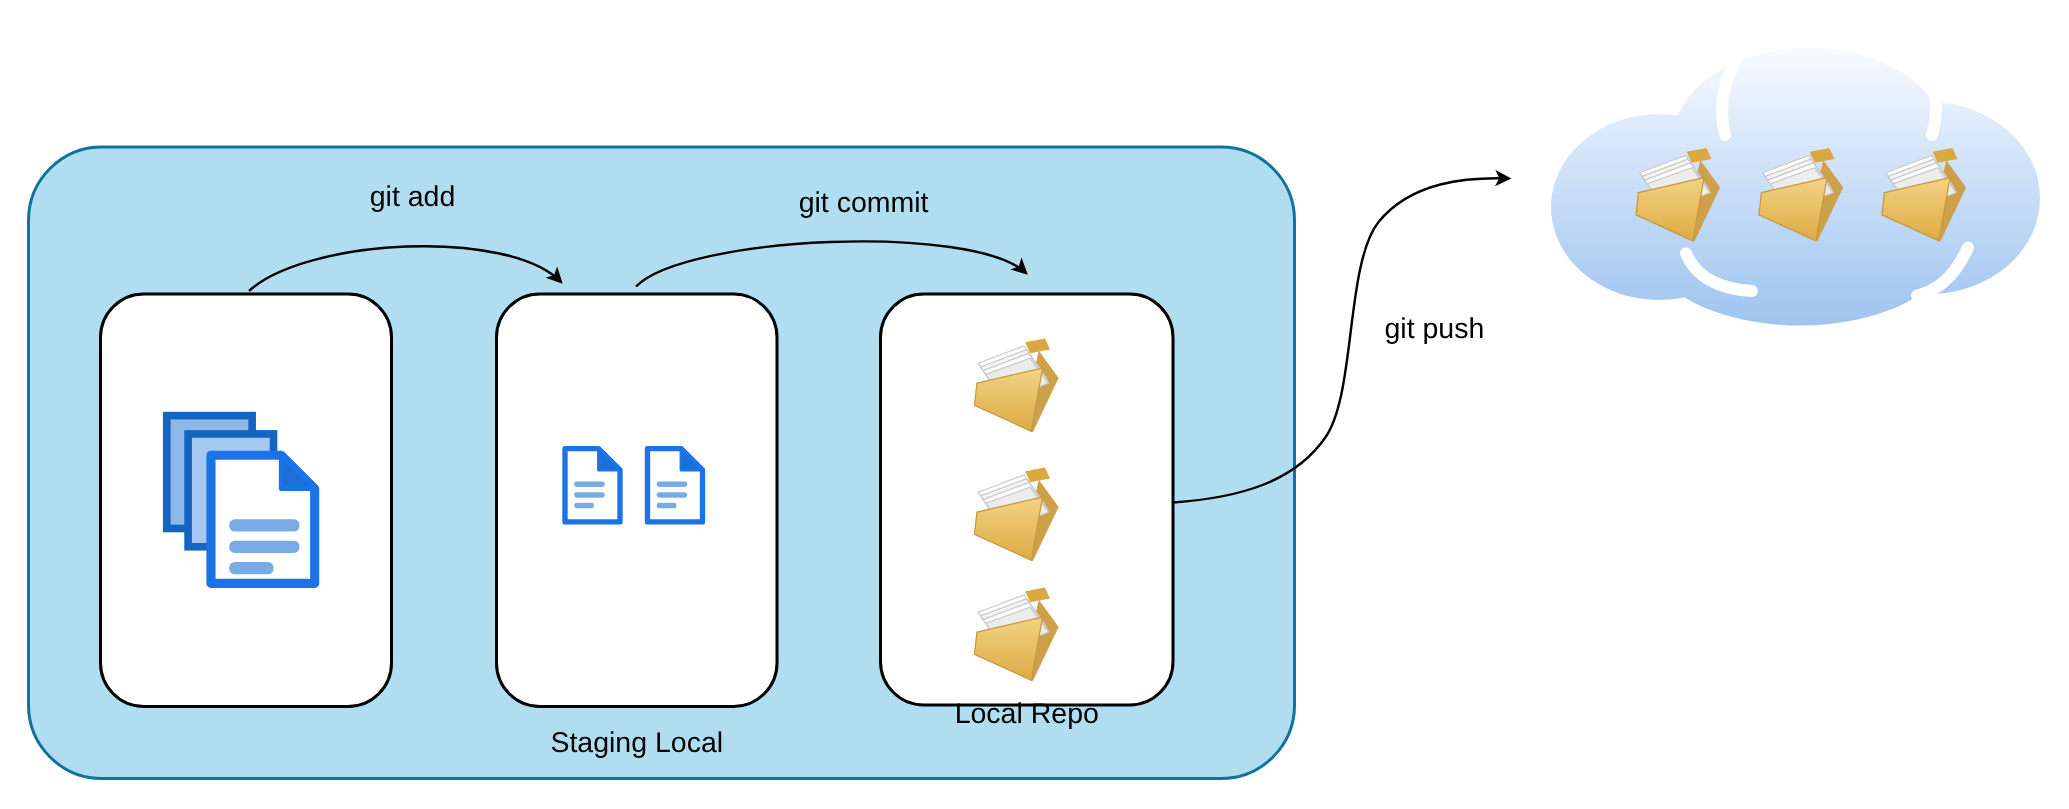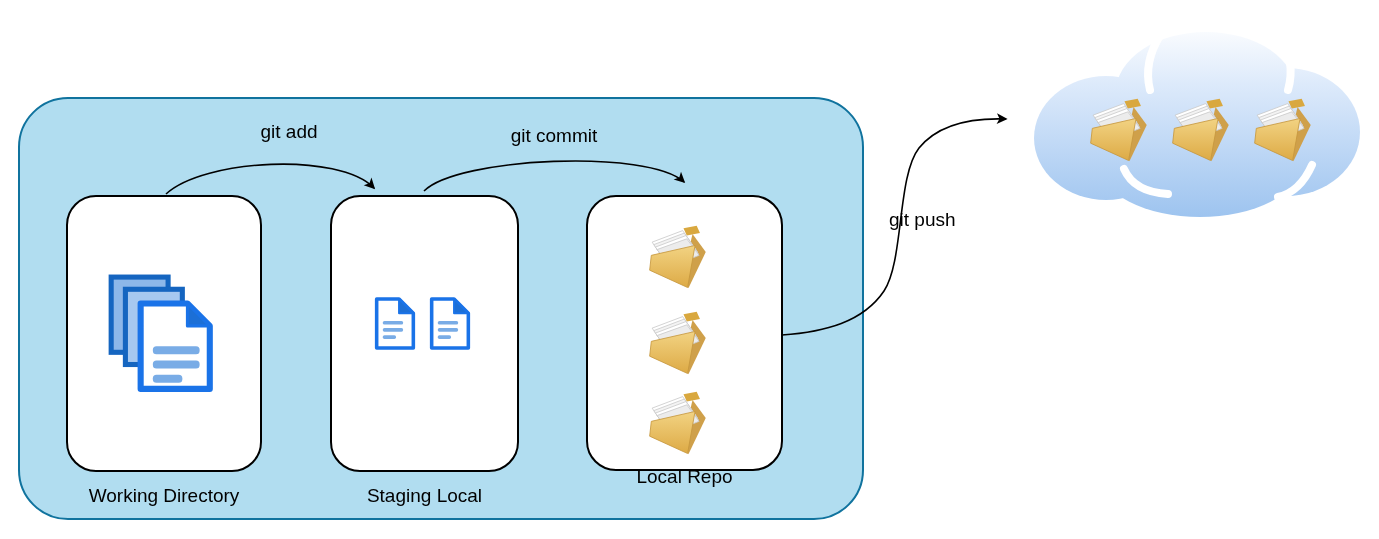--- a/index.html
+++ b/index.html
@@ -101,21 +101,20 @@
     <svg width="70" height="66" viewBox="0 0 80 80">
         <use href="#folder-sym"></use>
       </svg>
   </div>
   <div class="abs icon-slot" style="left:646px;top:390px;">
     <svg width="70" height="66" viewBox="0 0 80 80">
         <use href="#folder-sym"></use>
       </svg>
   </div>
 
-  <div class="abs node-label" style="left:66px;top:484px;width:196px;">Working Directory</div>
   <div class="abs node-label" style="left:330px;top:484px;width:189px;">Staging Local</div>
   <div class="abs node-label" style="left:586px;top:465px;width:197px;">Local Repo</div>
 
   <div class="abs" style="left:1028px;top:20px;">
     <svg width="335" height="200" viewBox="0 0 335 200">
       <defs>
         <linearGradient id="cloudGrad" x1="0" y1="0" x2="0" y2="200" gradientUnits="userSpaceOnUse">
           <stop offset="0" stop-color="#ffffff"></stop>
           <stop offset="0.32" stop-color="#ddeafb"></stop>
           <stop offset="1" stop-color="#9cc3ef"></stop>
@@ -155,17 +154,17 @@
     <defs>
       <marker id="arrowhead" viewBox="0 0 12 12" refX="9.5" refY="6" markerWidth="13" markerHeight="13" markerUnits="userSpaceOnUse" orient="auto">
         <path d="M1,1 L11,6 L1,11 L3.5,6 Z" fill="#000000"></path>
       </marker>
     </defs>
     <path d="M166,194 C204,159 339,152 374,188" stroke="#000" stroke-width="1.6" fill="none" marker-end="url(#arrowhead)"></path>
     <path d="M424,191 C458,157 649,149 684,182" stroke="#000" stroke-width="1.6" fill="none" marker-end="url(#arrowhead)"></path>
     <path d="M782,335 C825,332 863,322 884,291 C904,261 897,176 919,148 C941,121 978,118 1006,119" stroke="#000" stroke-width="1.6" fill="none" marker-end="url(#arrowhead)"></path>
   </svg>
 
-  <div class="abs edge-label" style="left:224px;top:121px;width:130px;">git add</div>
-  <div class="abs edge-label" style="left:489px;top:125px;width:130px;">git commit</div>
-  <div class="abs edge-label" style="left:889px;top:209px;">git push</div>
+  <div class="abs edge-label" style="left:210px;top:121px;width:130px;">git add</div>
+  <div class="abs edge-label" style="left:489px;top:125px;width:130px;text-align:right;">git commit</div>
+  <div class="abs edge-label" style="left:923px;top:209px;">git push</div>
 
 </div>
 
 </body></html>

